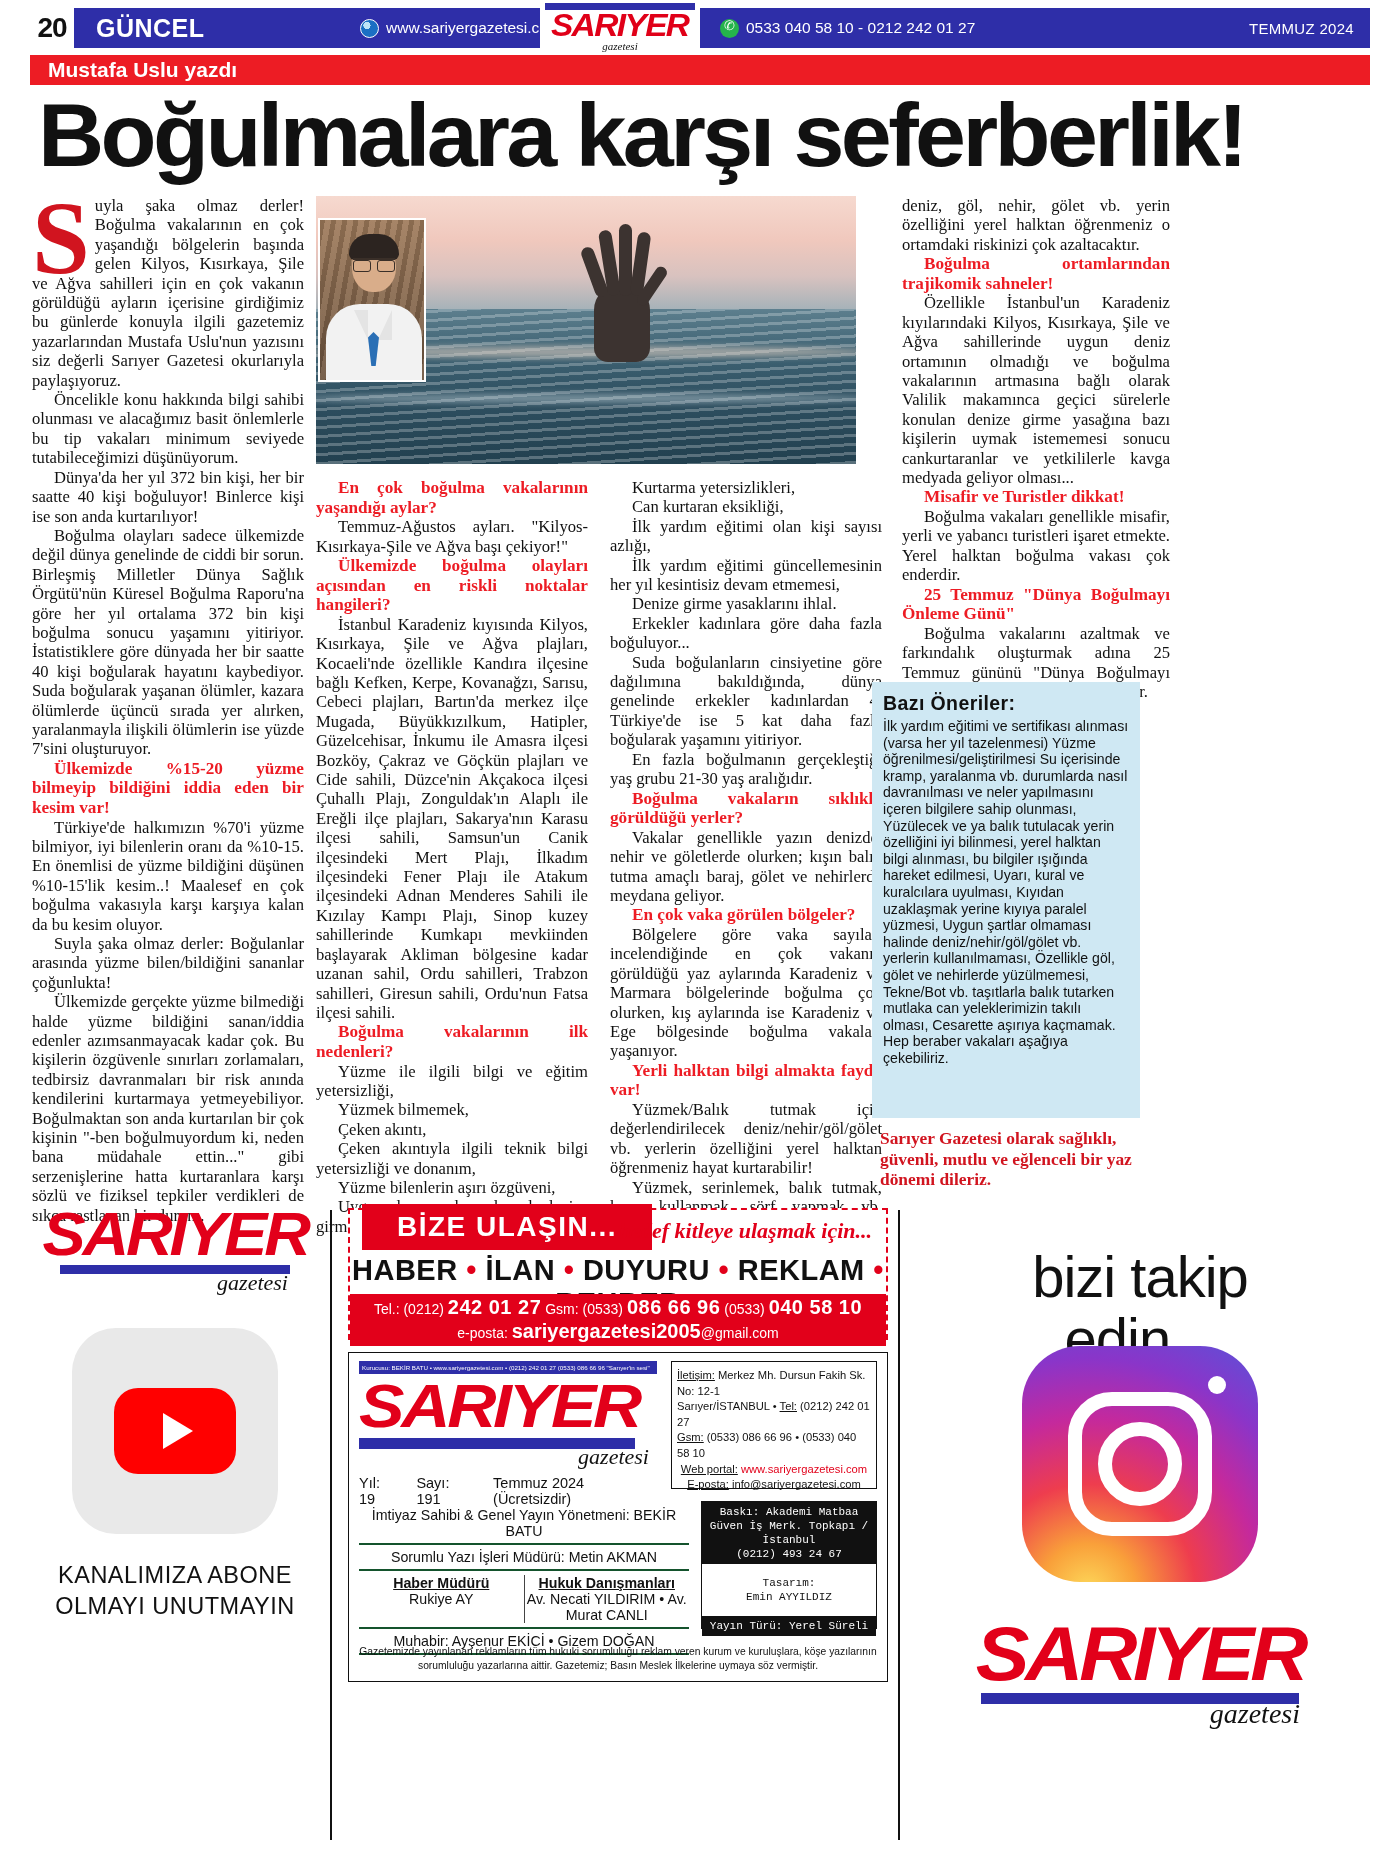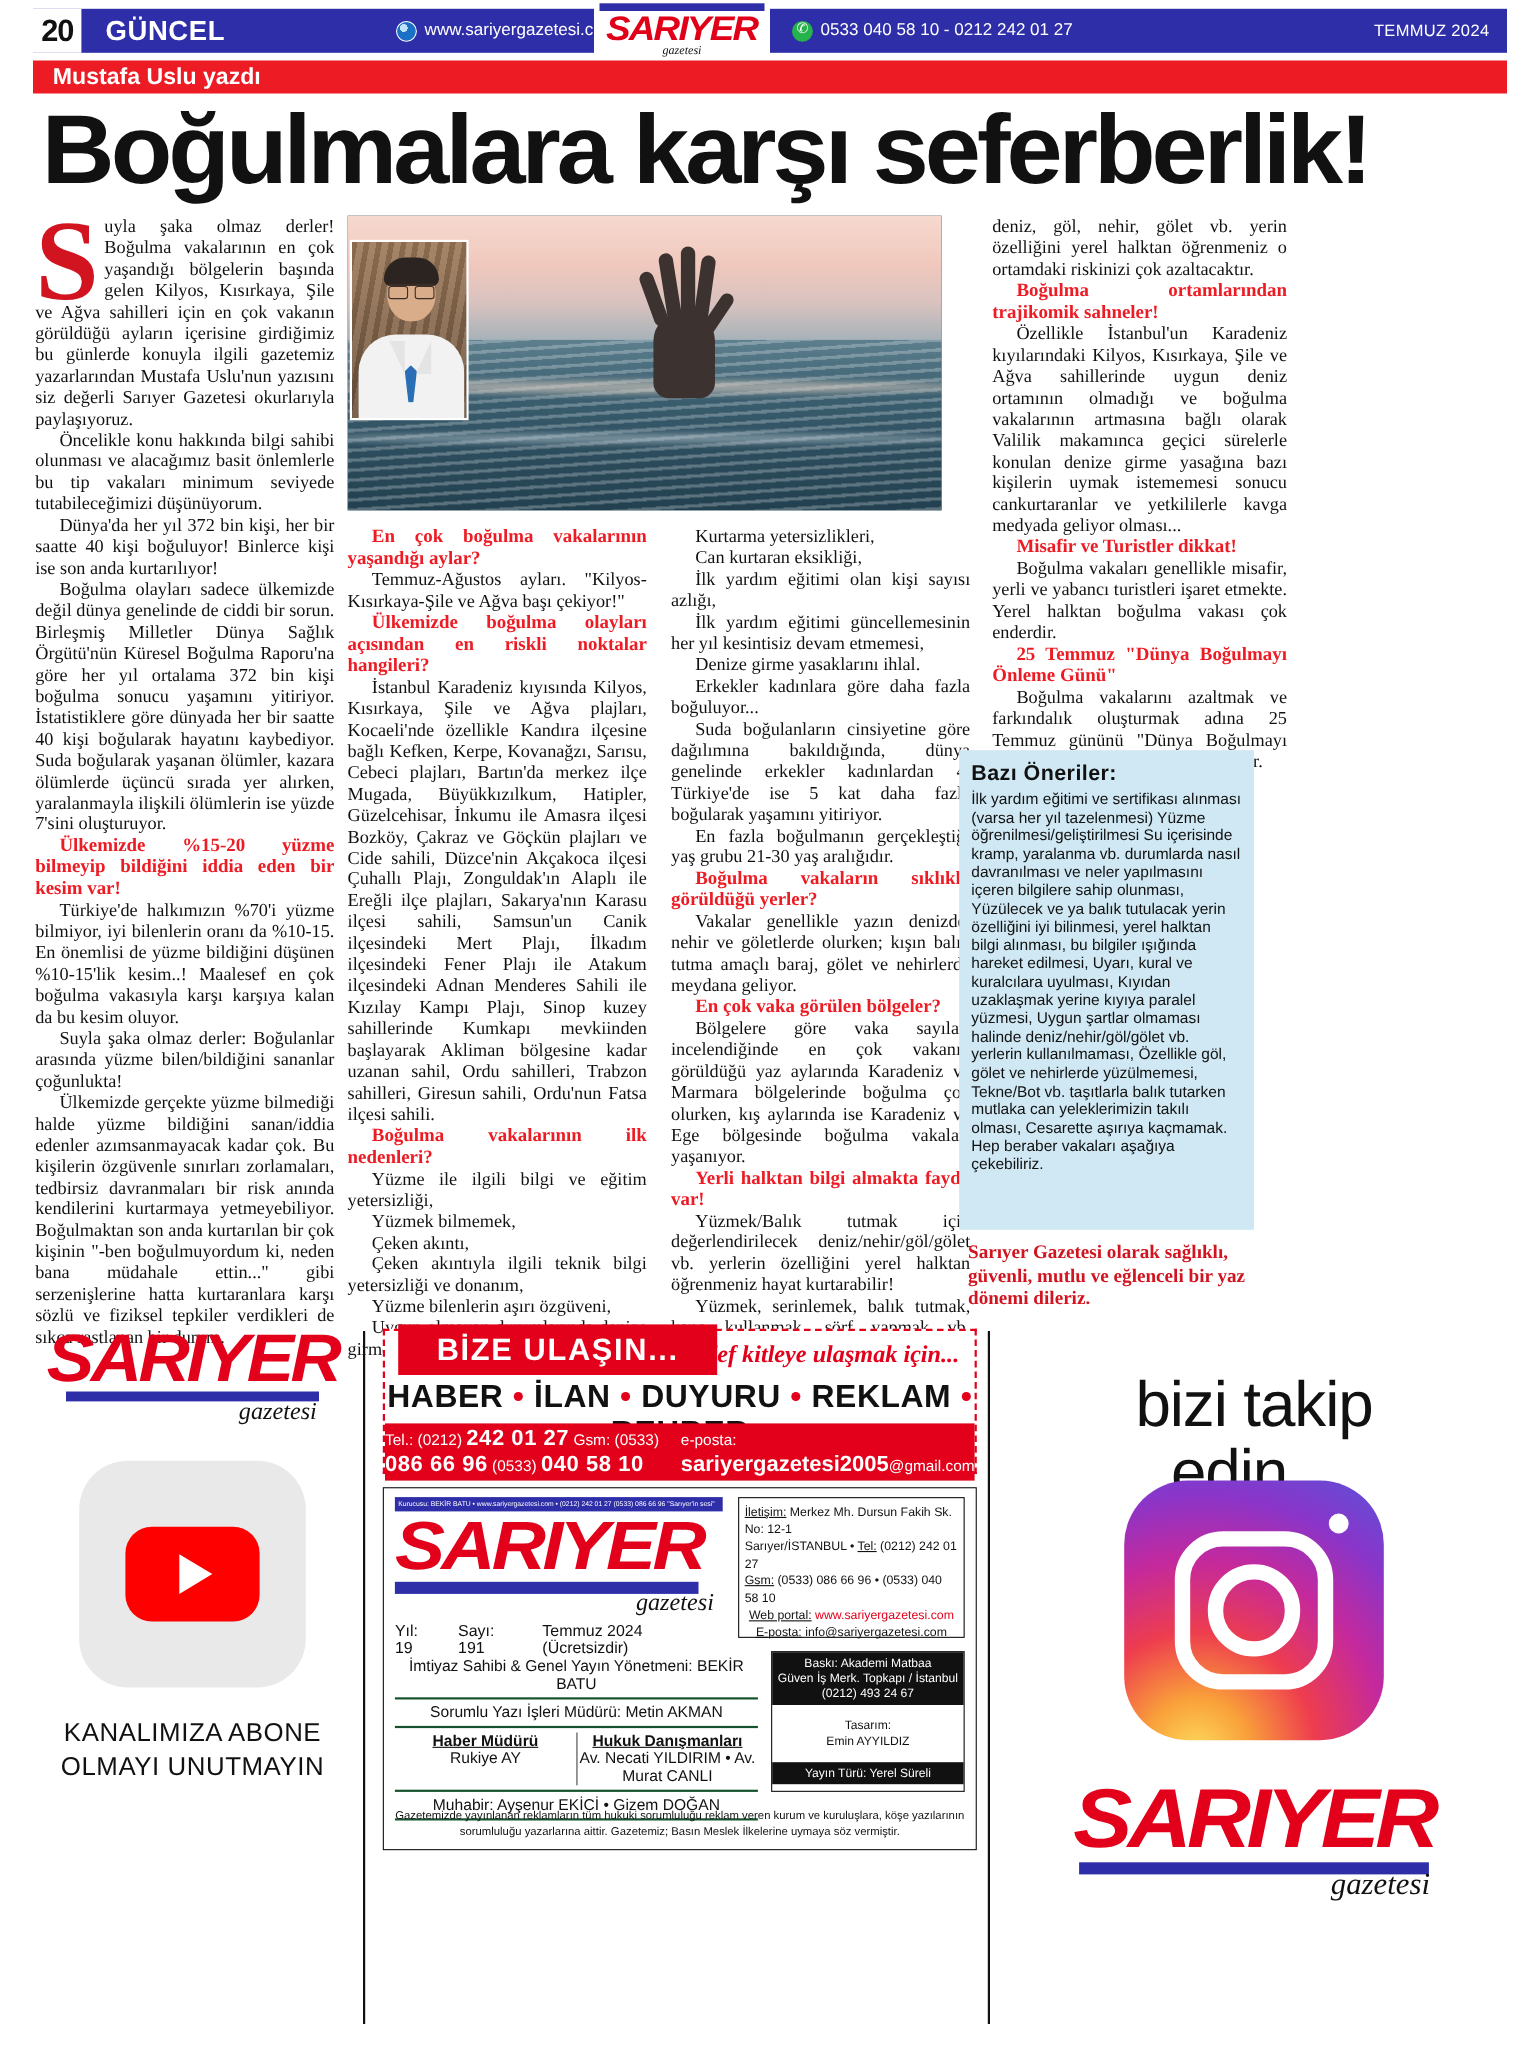--- a/index.html
+++ b/index.html
@@ -271,21 +271,21 @@
   }
   .ca-items{
     position:absolute; left:0; top:44px; width:100%; text-align:center;
     font-family:"Liberation Sans", sans-serif; font-weight:bold; font-size:29px;
     color:#111; letter-spacing:0.5px;
   }
   .ca-items i{ color:#e2001a; font-style:normal; }
   .ca-tel{
     position:absolute; left:0; top:84px; width:100%; background:#e2001a;
     height:52px; color:#fff; font-family:"Liberation Sans", sans-serif;
-    display:flex; flex-direction:row; align-items:center; justify-content:center;
+    display:flex; flex-direction:column; align-items:center; justify-content:center;
     line-height:22px;
   }
   .ca-tel .l1{ font-size:14px; }
   .ca-tel .l1 b{ font-size:20px; letter-spacing:0.5px; }
   .ca-tel .l2{ font-size:14px; }
   .ca-tel .l2 b{ font-size:20px; }
 
   
   .colophon{
     position:absolute; left:318px; top:162px; width:540px; height:330px;
@@ -328,21 +328,21 @@
   .co-rows .r{
     border-bottom:2px solid #14532d; padding:4px 0; text-align:center; font-size:14.2px;
   }
   .co-rows .r.split{ display:flex; }
   .co-rows .r.split > div{ flex:1; }
   .co-rows .r.split > div:first-child{ border-right:1px solid #444; }
   .co-rows .hdr{ font-weight:bold; text-decoration:underline; }
   .co-right{
     position:absolute; left:352px; top:148px; width:176px; height:128px;
     border:1px solid #111;
-    font-family:Liberation Sans, sans-serif; font-size:11px; line-height:14px;
+    font-family:Liberation Mono, monospace; font-size:11px; line-height:14px;
   }
   .co-right .blk{
     background:#111; color:#fff; text-align:center; padding:3px 2px;
   }
   .co-right .mid{ text-align:center; padding:12px 4px; color:#111; }
   .co-disclaim{
     position:absolute; left:10px; top:292px; width:518px;
     font-family:"Liberation Sans", sans-serif; font-size:10.3px; line-height:13.5px;
     text-align:center; color:#111;
   }

